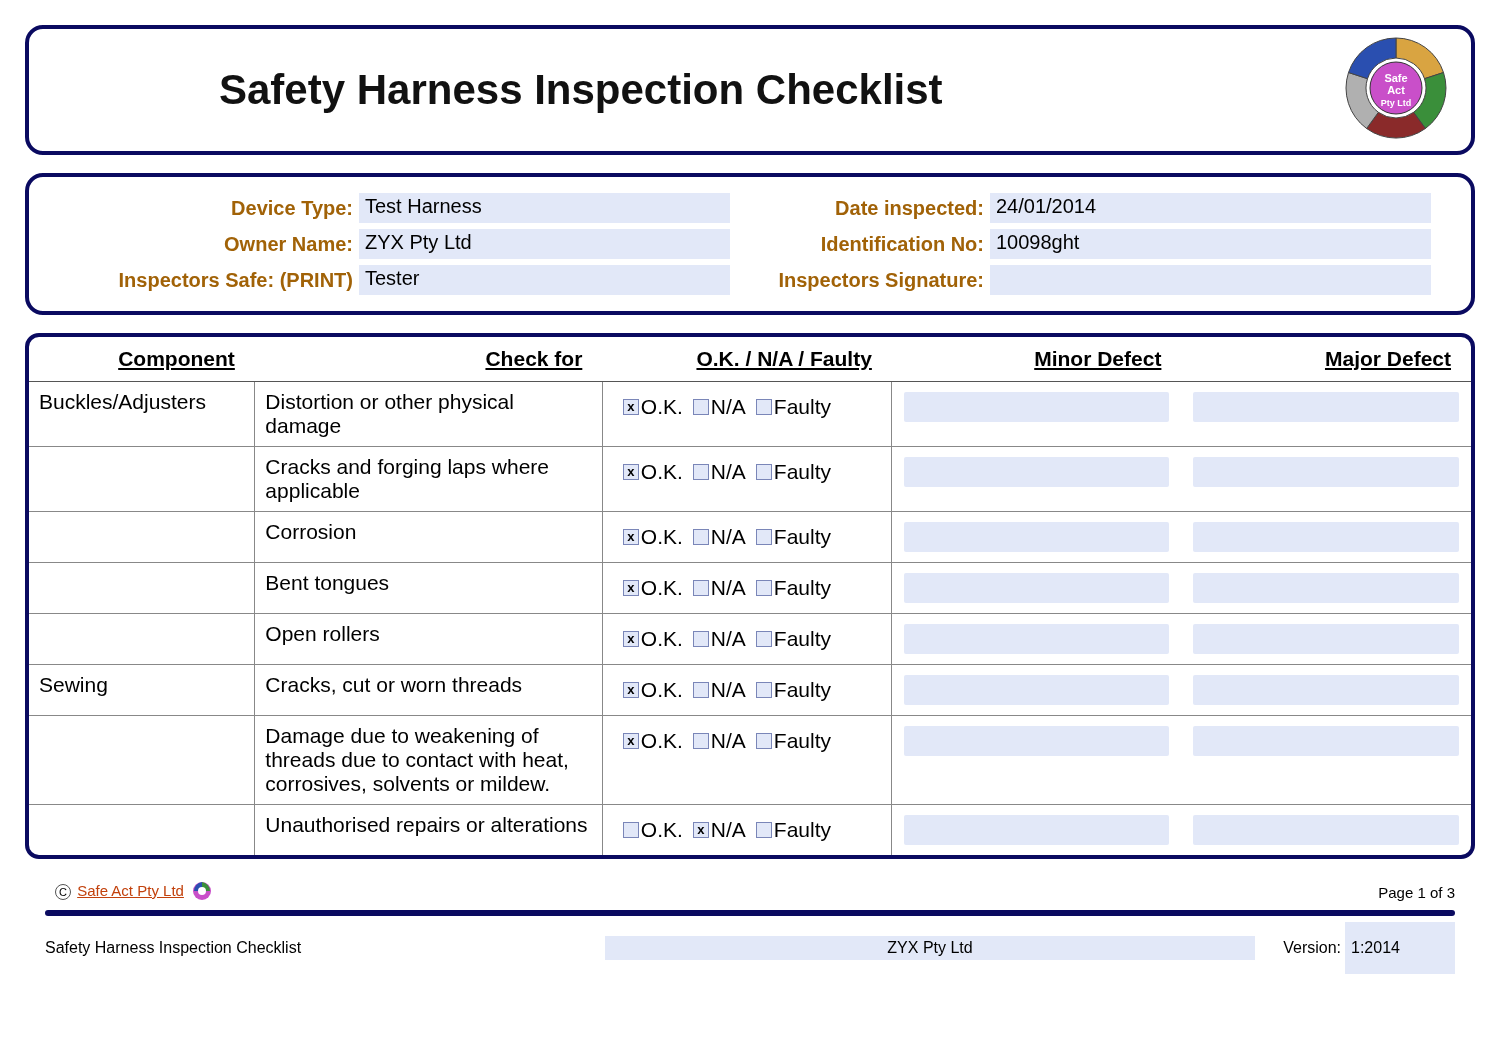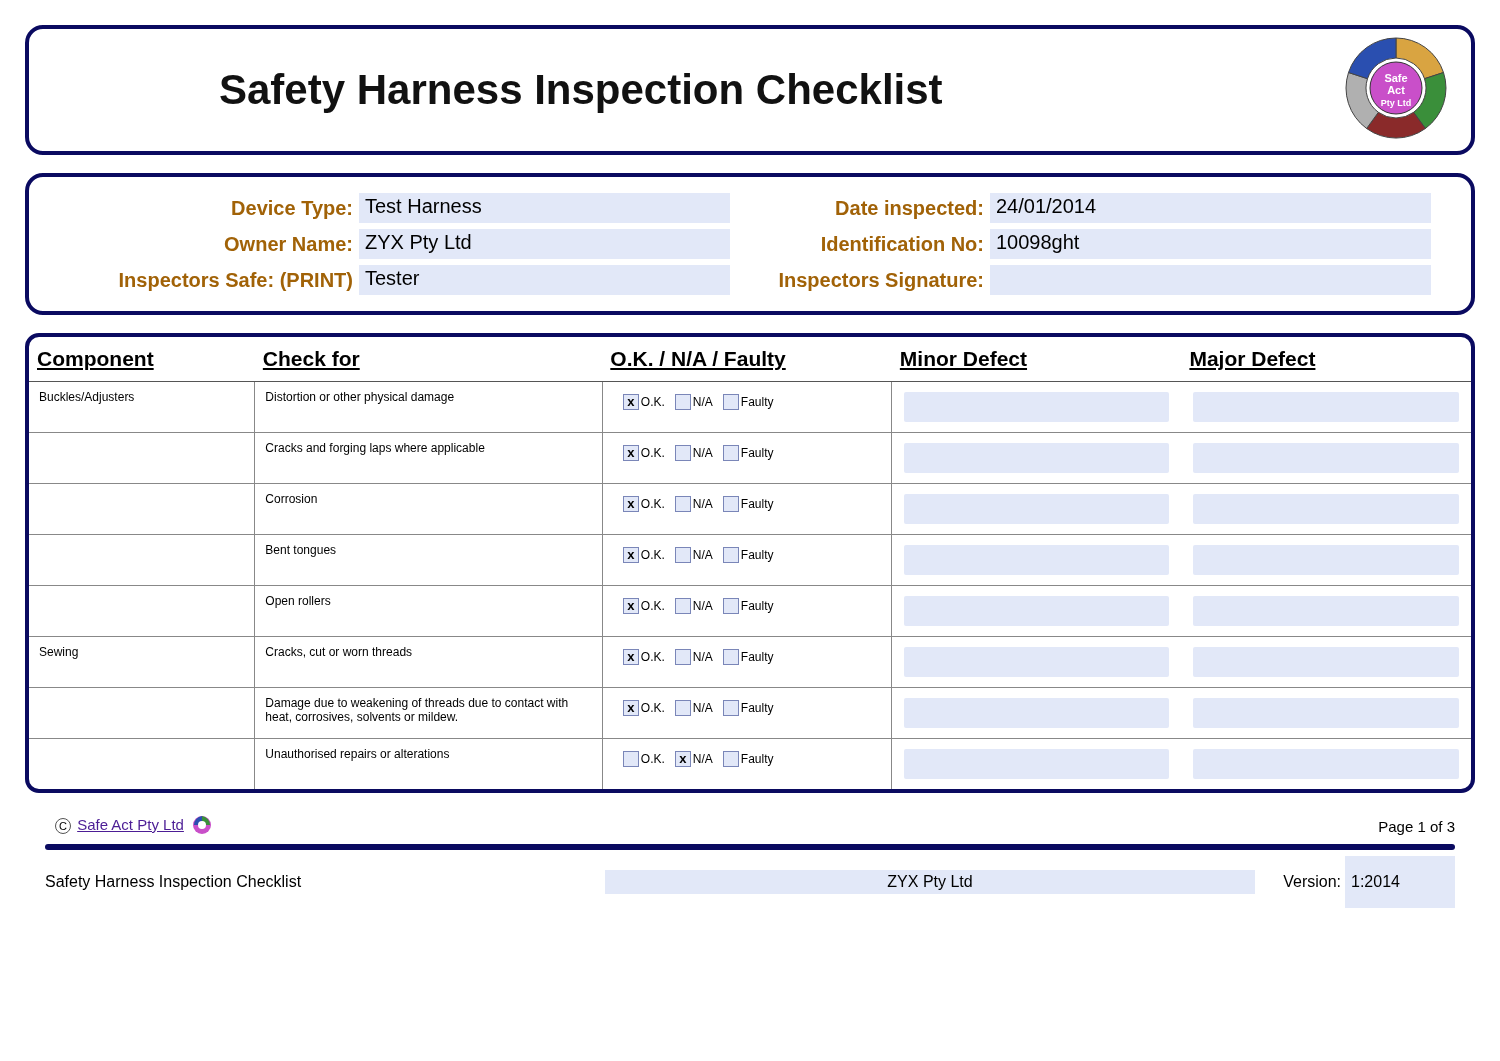--- a/index.html
+++ b/index.html
@@ -64,29 +64,29 @@
   .table-panel { border-radius: 14px; overflow: hidden; padding: 0; }
   table.checklist {
     border-collapse: collapse;
     width: 100%;
     table-layout: fixed;
   }
   table.checklist th {
     font-size: 21px;
     font-weight: 700;
     text-decoration: underline;
-    padding: 10px 8px;
+    padding: 10px 20px;
     border-bottom: 1px solid #555;
-    text-align: left;
+    text-align: right;
   }
   table.checklist td {
     border-top: 1px solid #888;
     padding: 8px 10px;
     vertical-align: top;
-    font-size: 12px;
+    font-size: 21px;
   }
   table.checklist td.comp-cell { border-right: 1px solid #888; }
   table.checklist td.check-cell { border-right: 1px solid #888; }
   table.checklist td.status-cell { border-right: 1px solid #888; text-align: left; white-space: nowrap; padding-top:12px;}
   .col-comp  { width: 195px; }
   .col-check { width: 300px; }
   .col-stat  { width: 250px; }
   .col-min   { width: 250px; }
   .col-maj   { width: 250px; }
   .cbx {
@@ -109,21 +109,21 @@
     border-radius: 2px;
   }
   
   .foot1 {
     display: flex;
     align-items: center;
     justify-content: space-between;
     padding: 4px 20px 4px 30px;
     font-size: 15px;
   }
-  .foot1 a { color: #4c1d95; text-decoration: underline; }
+  .foot1 a { color: #c2410c; text-decoration: underline; }
   .copyright { border:1px solid #555;border-radius:50%;width:16px;height:16px;display:inline-flex;align-items:center;justify-content:center;font-size:11px;margin-right:2px;}
   .hr-bar { height: 6px; background: #0a0a60; margin: 2px 20px 6px 20px; border-radius: 3px;}
   .foot2 {
     display: flex;
     align-items: center;
     font-size: 16px;
     padding: 0 20px;
   }
   .foot2 .f2-left { width: 560px; }
   .foot2 .f2-mid  { flex: 1; background: #e2e8f8; padding: 3px 8px; text-align: center;}

